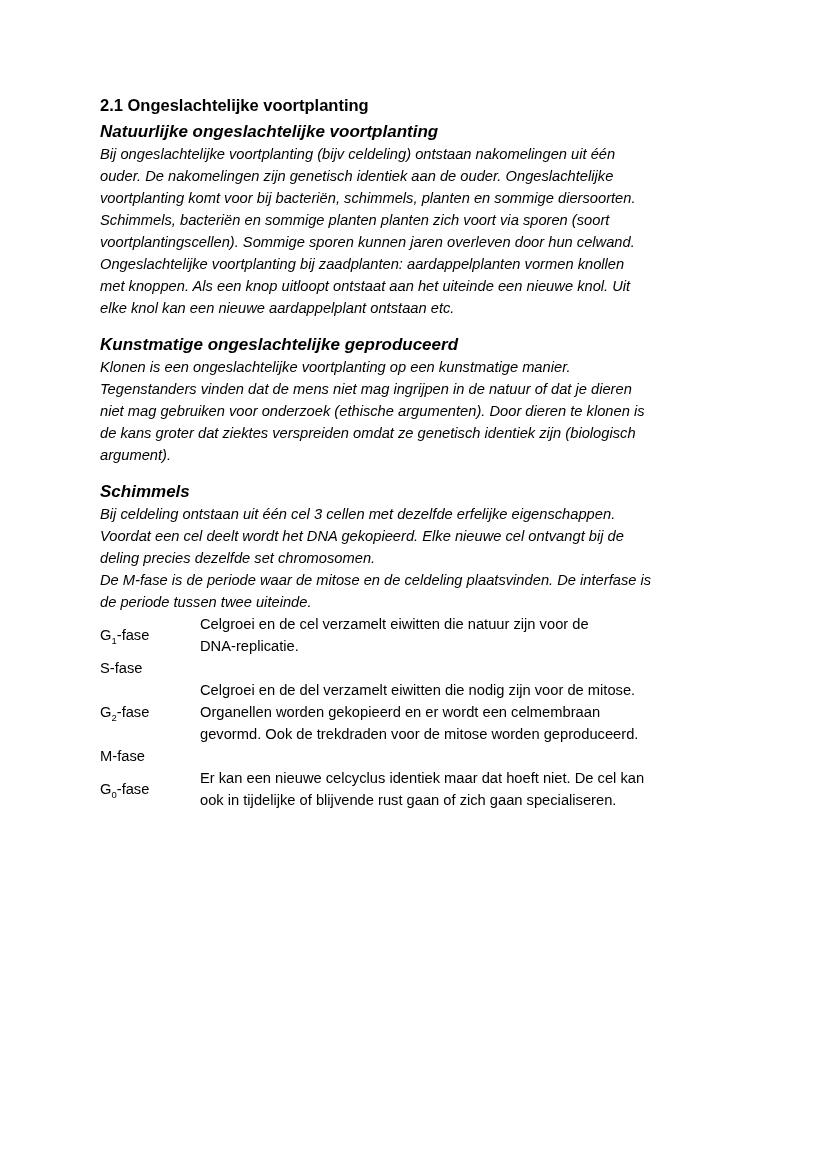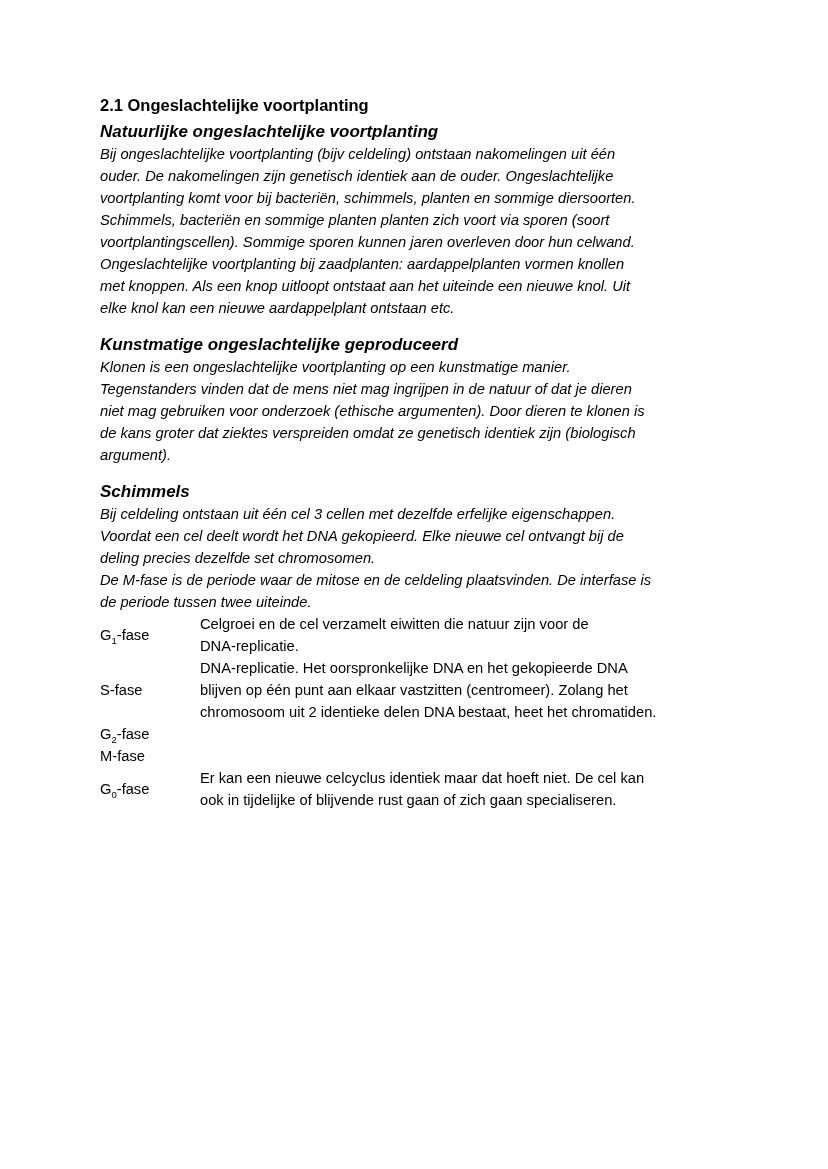--- a/index.html
+++ b/index.html
@@ -102,27 +102,27 @@
     <div class="phases">
 
       <div class="phase-row">
         <div class="phase-term"><span>G</span><sub>1</sub><span>-fase</span></div>
         <div class="phase-desc">Celgroei en de cel verzamelt eiwitten die natuur zijn voor de
 DNA-replicatie.</div>
       </div>
 
       <div class="phase-row">
         <div class="phase-term"><span>S</span><sub></sub><span>-fase</span></div>
-        <div class="phase-desc">DNA-replicatie. Het oorspronkelijke DNA en het gekopieerde DNA
-blijven op één punt aan elkaar vastzitten (centromeer). Zolang het
-chromosoom uit 2 identieke delen DNA bestaat, heet het chromatiden.</div>
       </div>
 
       <div class="phase-row">
         <div class="phase-term"><span>G</span><sub>2</sub><span>-fase</span></div>
+        <div class="phase-desc">Celgroei en de del verzamelt eiwitten die nodig zijn voor de mitose.
+Organellen worden gekopieerd en er wordt een celmembraan
+gevormd. Ook de trekdraden voor de mitose worden geproduceerd.</div>
       </div>
 
       <div class="phase-row">
         <div class="phase-term"><span>M</span><sub></sub><span>-fase</span></div>
       </div>
 
       <div class="phase-row">
         <div class="phase-term"><span>G</span><sub>0</sub><span>-fase</span></div>
         <div class="phase-desc">Er kan een nieuwe celcyclus identiek maar dat hoeft niet. De cel kan
 ook in tijdelijke of blijvende rust gaan of zich gaan specialiseren.</div>

